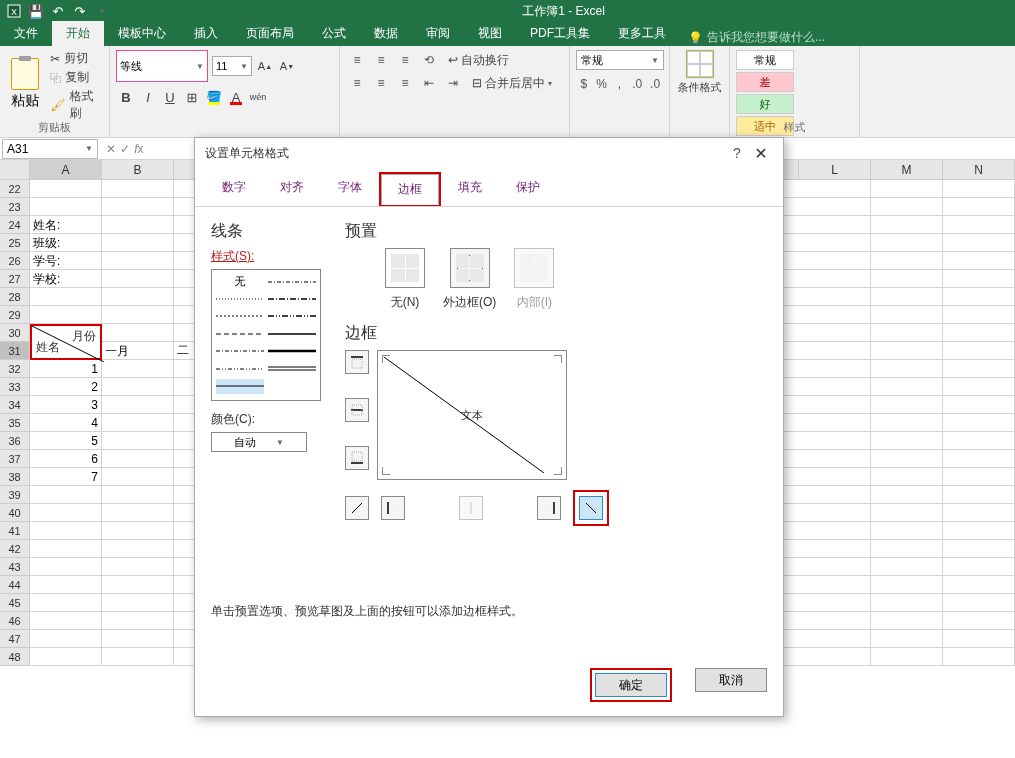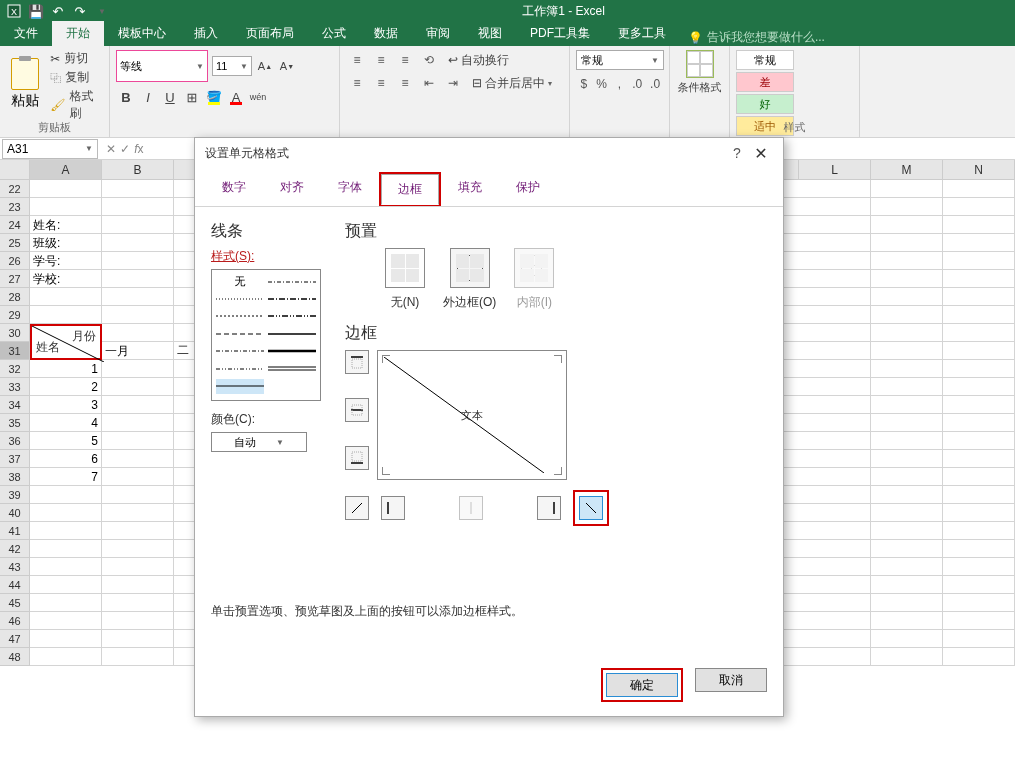--- a/index.html
+++ b/index.html
@@ -159,21 +159,21 @@
 .pc-br { bottom: 4px; right: 4px; border-bottom: 1px solid #888; border-right: 1px solid #888; }
 .preview-diag { position: absolute; inset: 6px; }
 .preview-text { position: absolute; top: 50%; left: 50%; transform: translate(-50%, -50%); font-size: 11px; color: #333; }
 
 .bottom-btns { display: flex; gap: 12px; margin-top: 10px; margin-left: 0; align-items: center; }
 .bbtn-diag-highlight { border: 2px solid #d00000; padding: 4px; }
 .bbtn-diag-active { background: #cde6f7; border-color: #2a8dd4; }
 
 .dlg-hint { position: absolute; top: 396px; left: 16px; font-size: 12px; color: #333; }
 
-.dlg-footer { position: absolute; bottom: 14px; right: 16px; display: flex; gap: 12px; }
+.dlg-footer { position: absolute; bottom: 14px; right: 16px; display: flex; gap: 23px; }
 .dlg-btn { width: 72px; height: 24px; border: 1px solid #888; background: #e1e1e1; font-size: 12px; display: flex; align-items: center; justify-content: center; }
 .dlg-btn.primary { border: 1px solid #2a8dd4; }
 .btn-highlight { padding: 3px; border: 2px solid #d00000; }
 
 .chevron { font-size: 8px; color: #666; }
 </style>
 </head>
 <body>
 
 <div class="titlebar">

